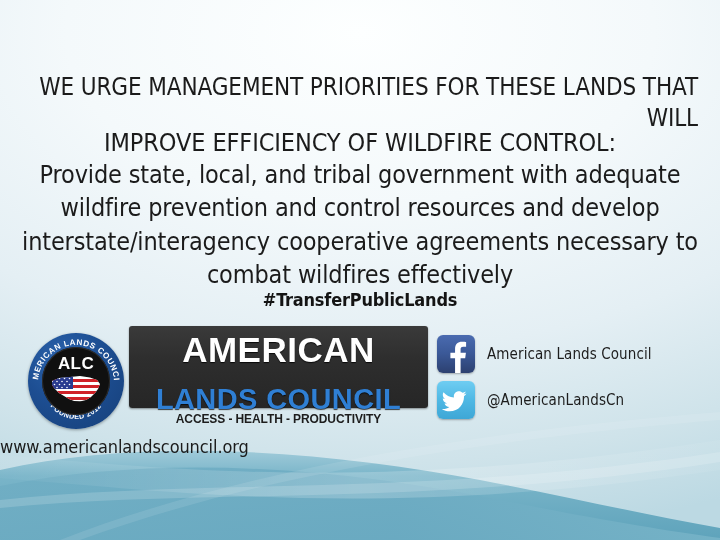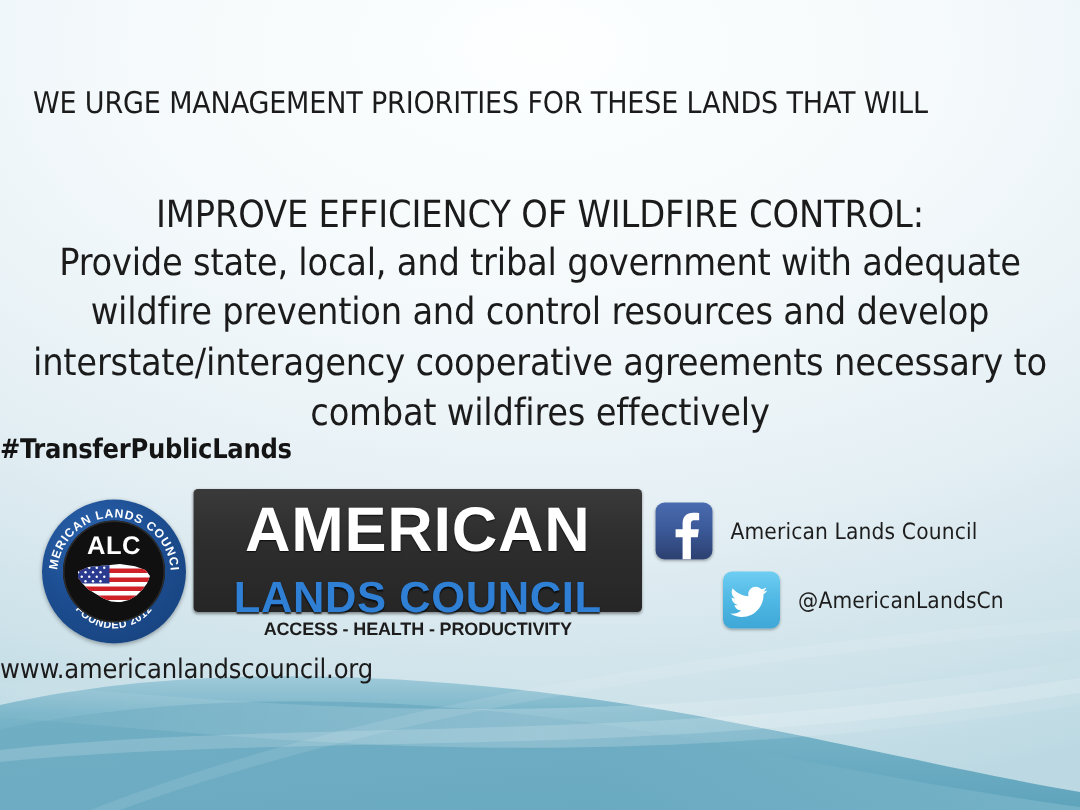--- a/index.html
+++ b/index.html
@@ -42,25 +42,25 @@
     color: #1b1b1b;
     letter-spacing: 0.1px;
   }
   .policy-title u {
     text-decoration: underline;
     text-underline-offset: 3px;
     text-decoration-thickness: 1.5px;
   }
   .headline {
     position: absolute;
-    top: 56px;
+    top: 72px;
     left: 22px;
     width: 676px;
-    text-align: left;
-    font-size: 20px;
+    text-align: right;
+    font-size: 24px;
     line-height: 1.29;
     color: #1b1b1b;
     letter-spacing: -0.1px;
   }
   .subhead {
     position: absolute;
     top: 130px;
     left: 18px;
     width: 684px;
     text-align: center;
@@ -78,20 +78,21 @@
     font-size: 25px;
     line-height: 1.33;
     color: #1b1b1b;
     letter-spacing: -0.15px;
   }
   .hashtag {
     position: absolute;
     top: 289px;
     left: 0;
     width: 720px;
+    text-align: center;
     font-size: 18px;
     font-weight: bold;
     color: #141414;
     letter-spacing: -0.2px;
   }
 
   
   .logo-lockup {
     position: absolute;
     left: 28px;
@@ -151,21 +152,21 @@
     border-radius: 3px;
     box-shadow: 0 1px 2px rgba(0,0,0,0.4);
   }
   .wm-line1 {
     position: absolute;
     left: 0; top: 6px;
     width: 299px;
     text-align: center;
     font-family: "Liberation Sans", sans-serif;
     font-weight: bold;
-    font-size: 42px;
+    font-size: 35px;
     line-height: 1;
     color: #ffffff;
     letter-spacing: 0.5px;
     text-shadow: 0 1px 1px rgba(0,0,0,0.8);
   }
   .wm-line2 {
     position: absolute;
     left: 0; top: 59px;
     width: 299px;
     text-align: center;
@@ -190,21 +191,21 @@
   }
 
   
   .social-row {
     position: absolute;
     display: flex;
     align-items: center;
     gap: 12px;
   }
   .social-fb { left: 437px; top: 335px; }
-  .social-tw { left: 437px; top: 381px; margin-left: 45px; }
+  .social-tw { left: 437px; top: 381px; }
   .icon-sq {
     width: 38px; height: 38px;
     border-radius: 6px;
     position: relative;
     flex: 0 0 auto;
     box-shadow: 0 1px 2px rgba(0,0,0,0.3);
   }
   .icon-fb {
     background: linear-gradient(180deg, #4a6bb0 0%, #3b5998 48%, #2c4070 100%);
   }

